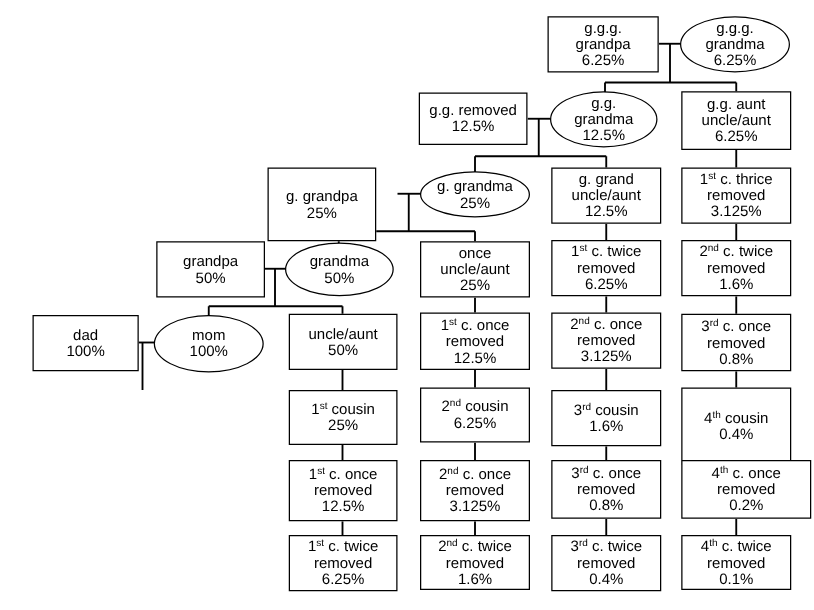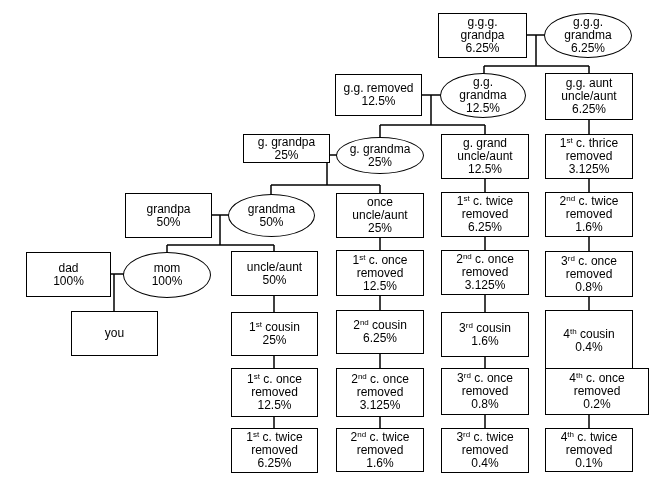--- a/index.html
+++ b/index.html
@@ -99,21 +99,21 @@
       </div>
   </div>
   <div class="node" style="left:545px;top:73px;width:88px;height:47px">
     <div>
         <div class="ln">g.g. aunt</div>
         <div class="ln">uncle/aunt</div>
         <div class="ln">6.25%</div>
       </div>
   </div>
 
-  <div class="node" style="left:243px;top:134px;width:87px;height:29px">
+  <div class="node" style="left:214px;top:134px;width:87px;height:59px">
     <div>
         <div class="ln">g. grandpa</div>
         <div class="ln">25%</div>
       </div>
   </div>
   <div class="node ellipse" style="left:336px;top:137px;width:88px;height:37px">
     <div>
         <div class="ln">g. grandma</div>
         <div class="ln">25%</div>
       </div>
@@ -200,25 +200,20 @@
       </div>
   </div>
   <div class="node" style="left:545px;top:251px;width:88px;height:46px">
     <div>
         <div class="ln"><span>3</span><sup>rd</sup><span> c. once</span></div>
         <div class="ln">removed</div>
         <div class="ln">0.8%</div>
       </div>
   </div>
 
-  <div class="node" style="left:71px;top:311px;width:87px;height:45px">
-    <div>
-        <div class="ln">you</div>
-      </div>
-  </div>
   <div class="node" style="left:231px;top:312px;width:87px;height:44px">
     <div>
         <div class="ln"><span>1</span><sup>st</sup><span> cousin</span></div>
         <div class="ln">25%</div>
       </div>
   </div>
   <div class="node" style="left:336px;top:310px;width:88px;height:44px">
     <div>
         <div class="ln"><span>2</span><sup>nd</sup><span> cousin</span></div>
         <div class="ln">6.25%</div>

